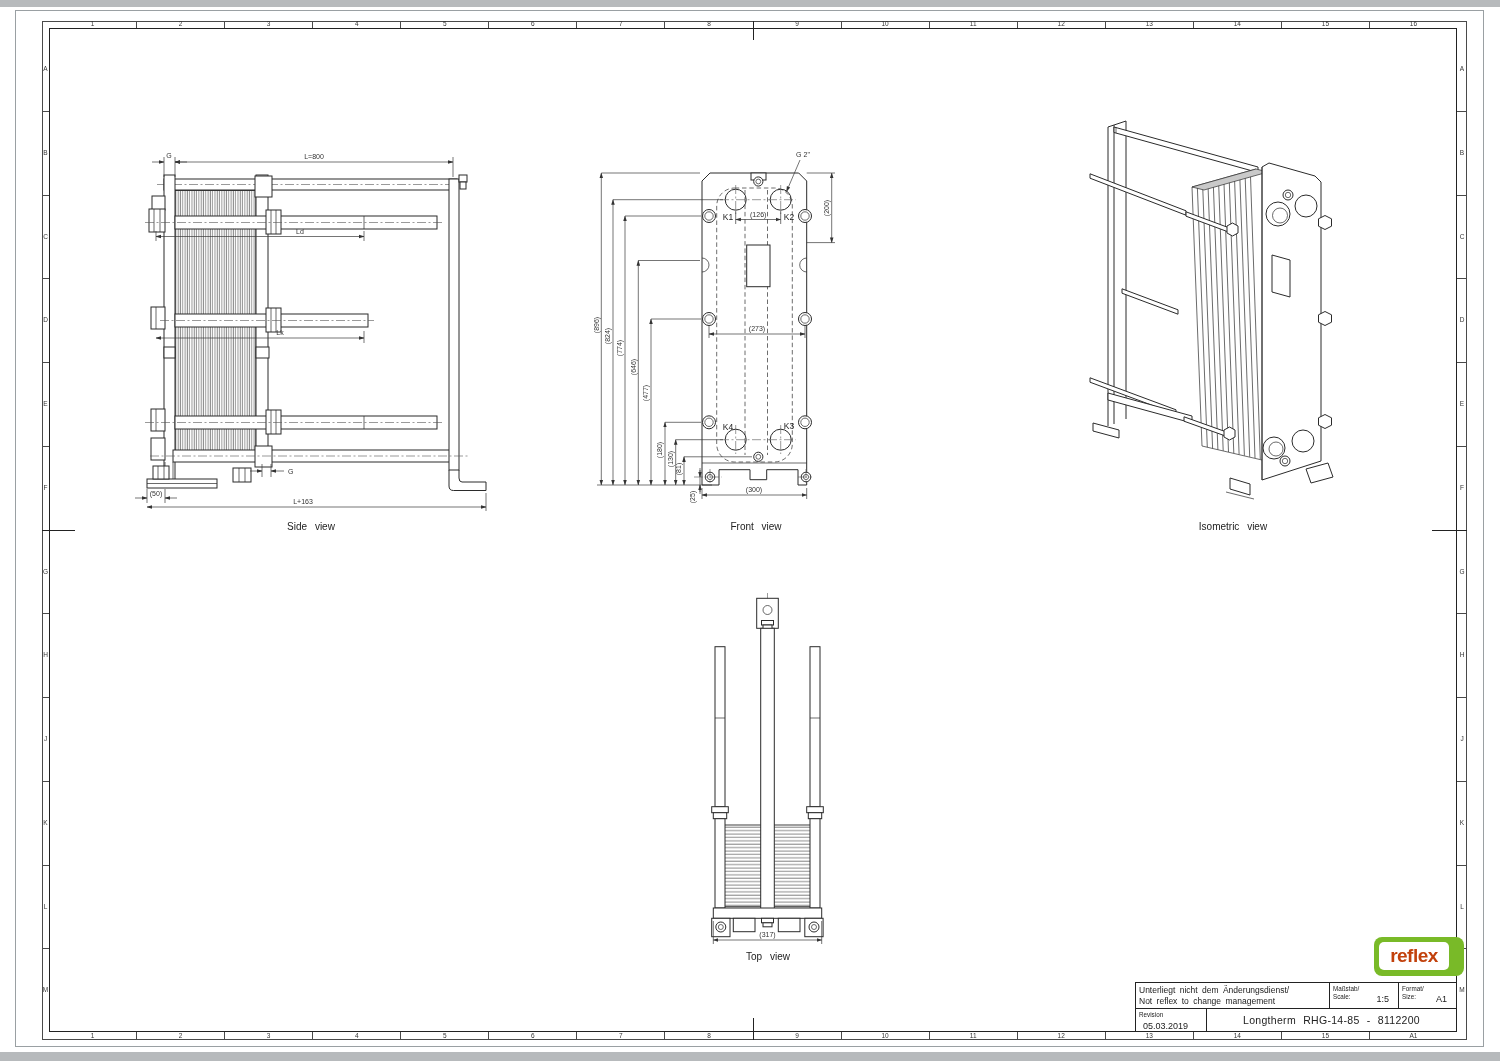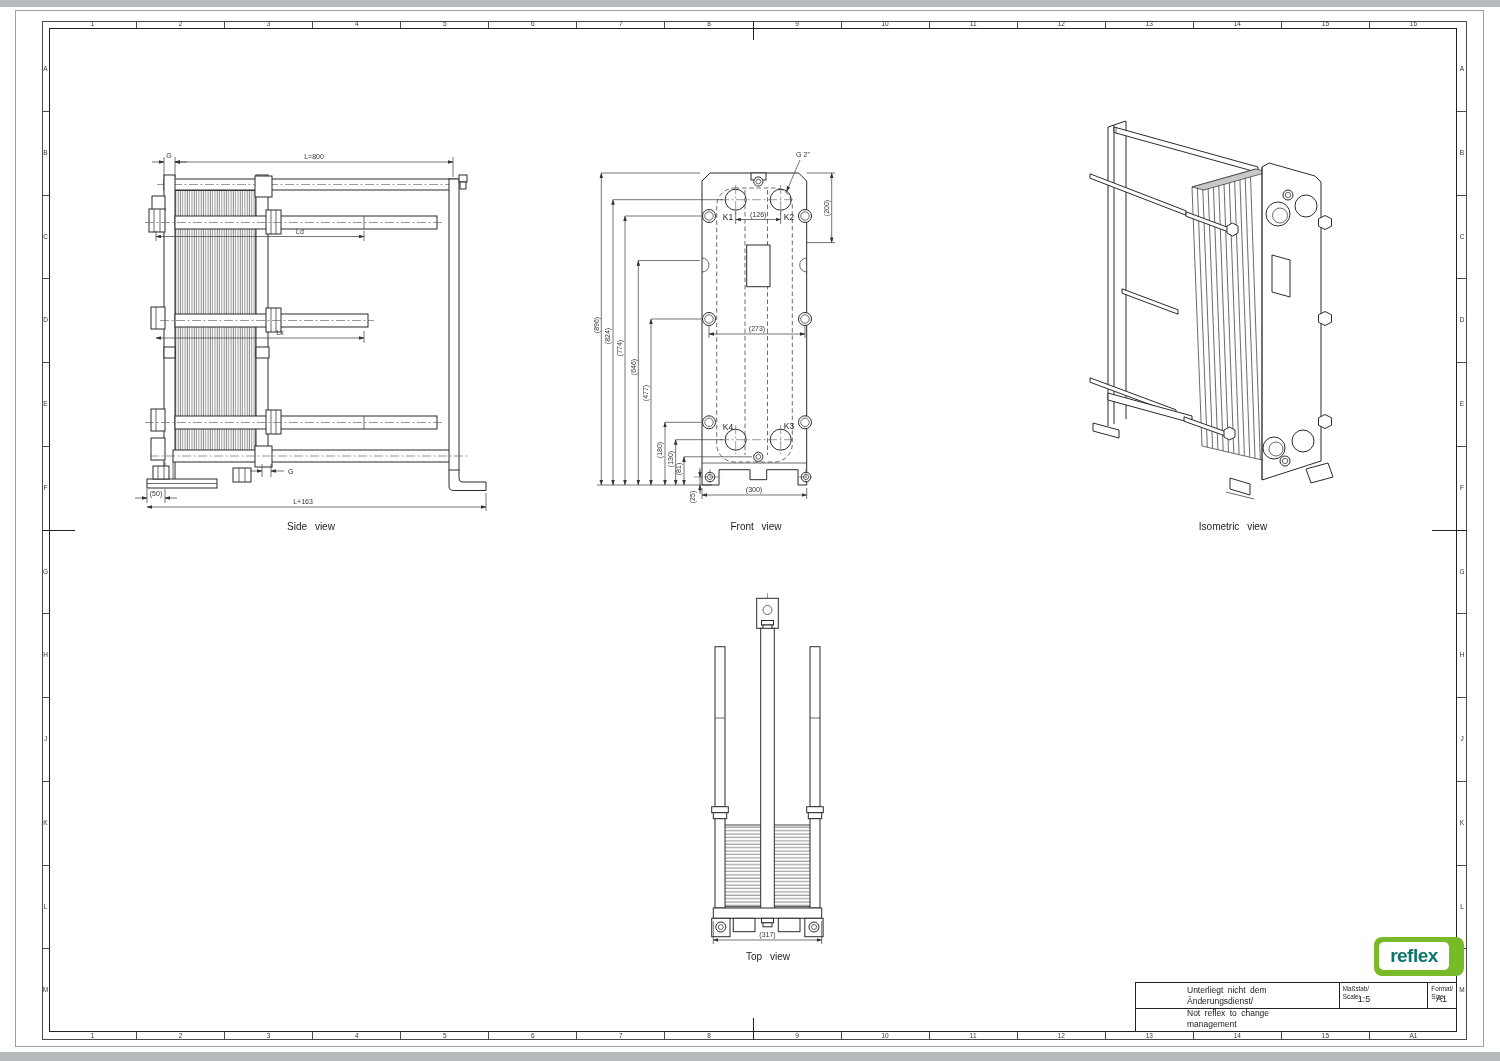--- a/index.html
+++ b/index.html
@@ -33,36 +33,36 @@
   .dash{stroke:#474747;fill:none;stroke-width:.8;stroke-dasharray:4.5 2.8;}
   .dim-t{font-size:7px;fill:#333;}
   .cap{font-size:10px;fill:#222;word-spacing:5px;}
   .port{font-size:8.5px;fill:#222;}
   
   .titleblock{position:absolute;left:1135px;top:982px;width:322px;height:50px;
      border:1px solid #222;box-sizing:border-box;background:#fff;font-size:8.5px;}
   .tb-row{display:flex;box-sizing:border-box;}
   .tb-row1{height:26px;border-bottom:1px solid #222;}
   .tb-row2{height:22px;}
-  .tb-cell{box-sizing:border-box;padding:2px 3px;position:relative;margin-left:48px;}
+  .tb-cell{box-sizing:border-box;padding:2px 3px;position:relative;}
   .tb-cell + .tb-cell{border-left:1px solid #222;}
   .tb-note{width:193px;line-height:1.35;word-spacing:2px;}
   .tb-scale{width:69px;}
   .tb-format{width:60px;flex:1;}
   .tb-minilabel{font-size:6.3px;line-height:1.25;color:#222;}
   .tb-value{position:absolute;right:9px;bottom:4px;font-size:9px;}
   .tb-rev{width:70px;}
   .tb-rev .rv{font-size:9px;margin:2px 0 0 4px;}
   .tb-title{flex:1;display:flex;align-items:center;justify-content:center;
      font-size:10.5px;word-spacing:4px;letter-spacing:.3px;}
   
   .logo{position:absolute;left:1374px;top:937px;width:90px;height:39px;border-radius:8px;}
   .logo-inner{position:absolute;left:5px;top:5px;width:70px;height:28px;background:#fff;
      border-radius:5px;display:flex;align-items:center;justify-content:center;}
-  .logo-text{font-weight:bold;font-size:19px;color:#0f766e;letter-spacing:-.5px;}
+  .logo-text{font-weight:bold;font-size:19px;color:#c2410c;letter-spacing:-.5px;}
 </style>
 </head>
 <body>
 
 <div class="gray-strip" style="top:0;height:7px;"></div>
 <div class="gray-strip" style="top:1052px;height:9px;"></div>
 
 <div class="sheet-edge"></div>
 <div class="ref-outer"></div>
 <div class="frame-inner"></div>
@@ -446,13 +446,20 @@
       <div class="tb-value">1:5</div>
     </div>
     <div class="tb-cell tb-format">
       <div class="tb-minilabel">
         <div>Format/</div>
         <div>Size:</div>
       </div>
       <div class="tb-value">A1</div>
     </div>
   </div>
+  <div class="tb-row tb-row2">
+    <div class="tb-cell tb-rev">
+      <div class="tb-minilabel">Revision</div>
+      <div class="rv">05.03.2019</div>
+    </div>
+    <div class="tb-cell tb-title">Longtherm RHG-14-85 - 8112200</div>
+  </div>
 </div>
 
 </body></html>

